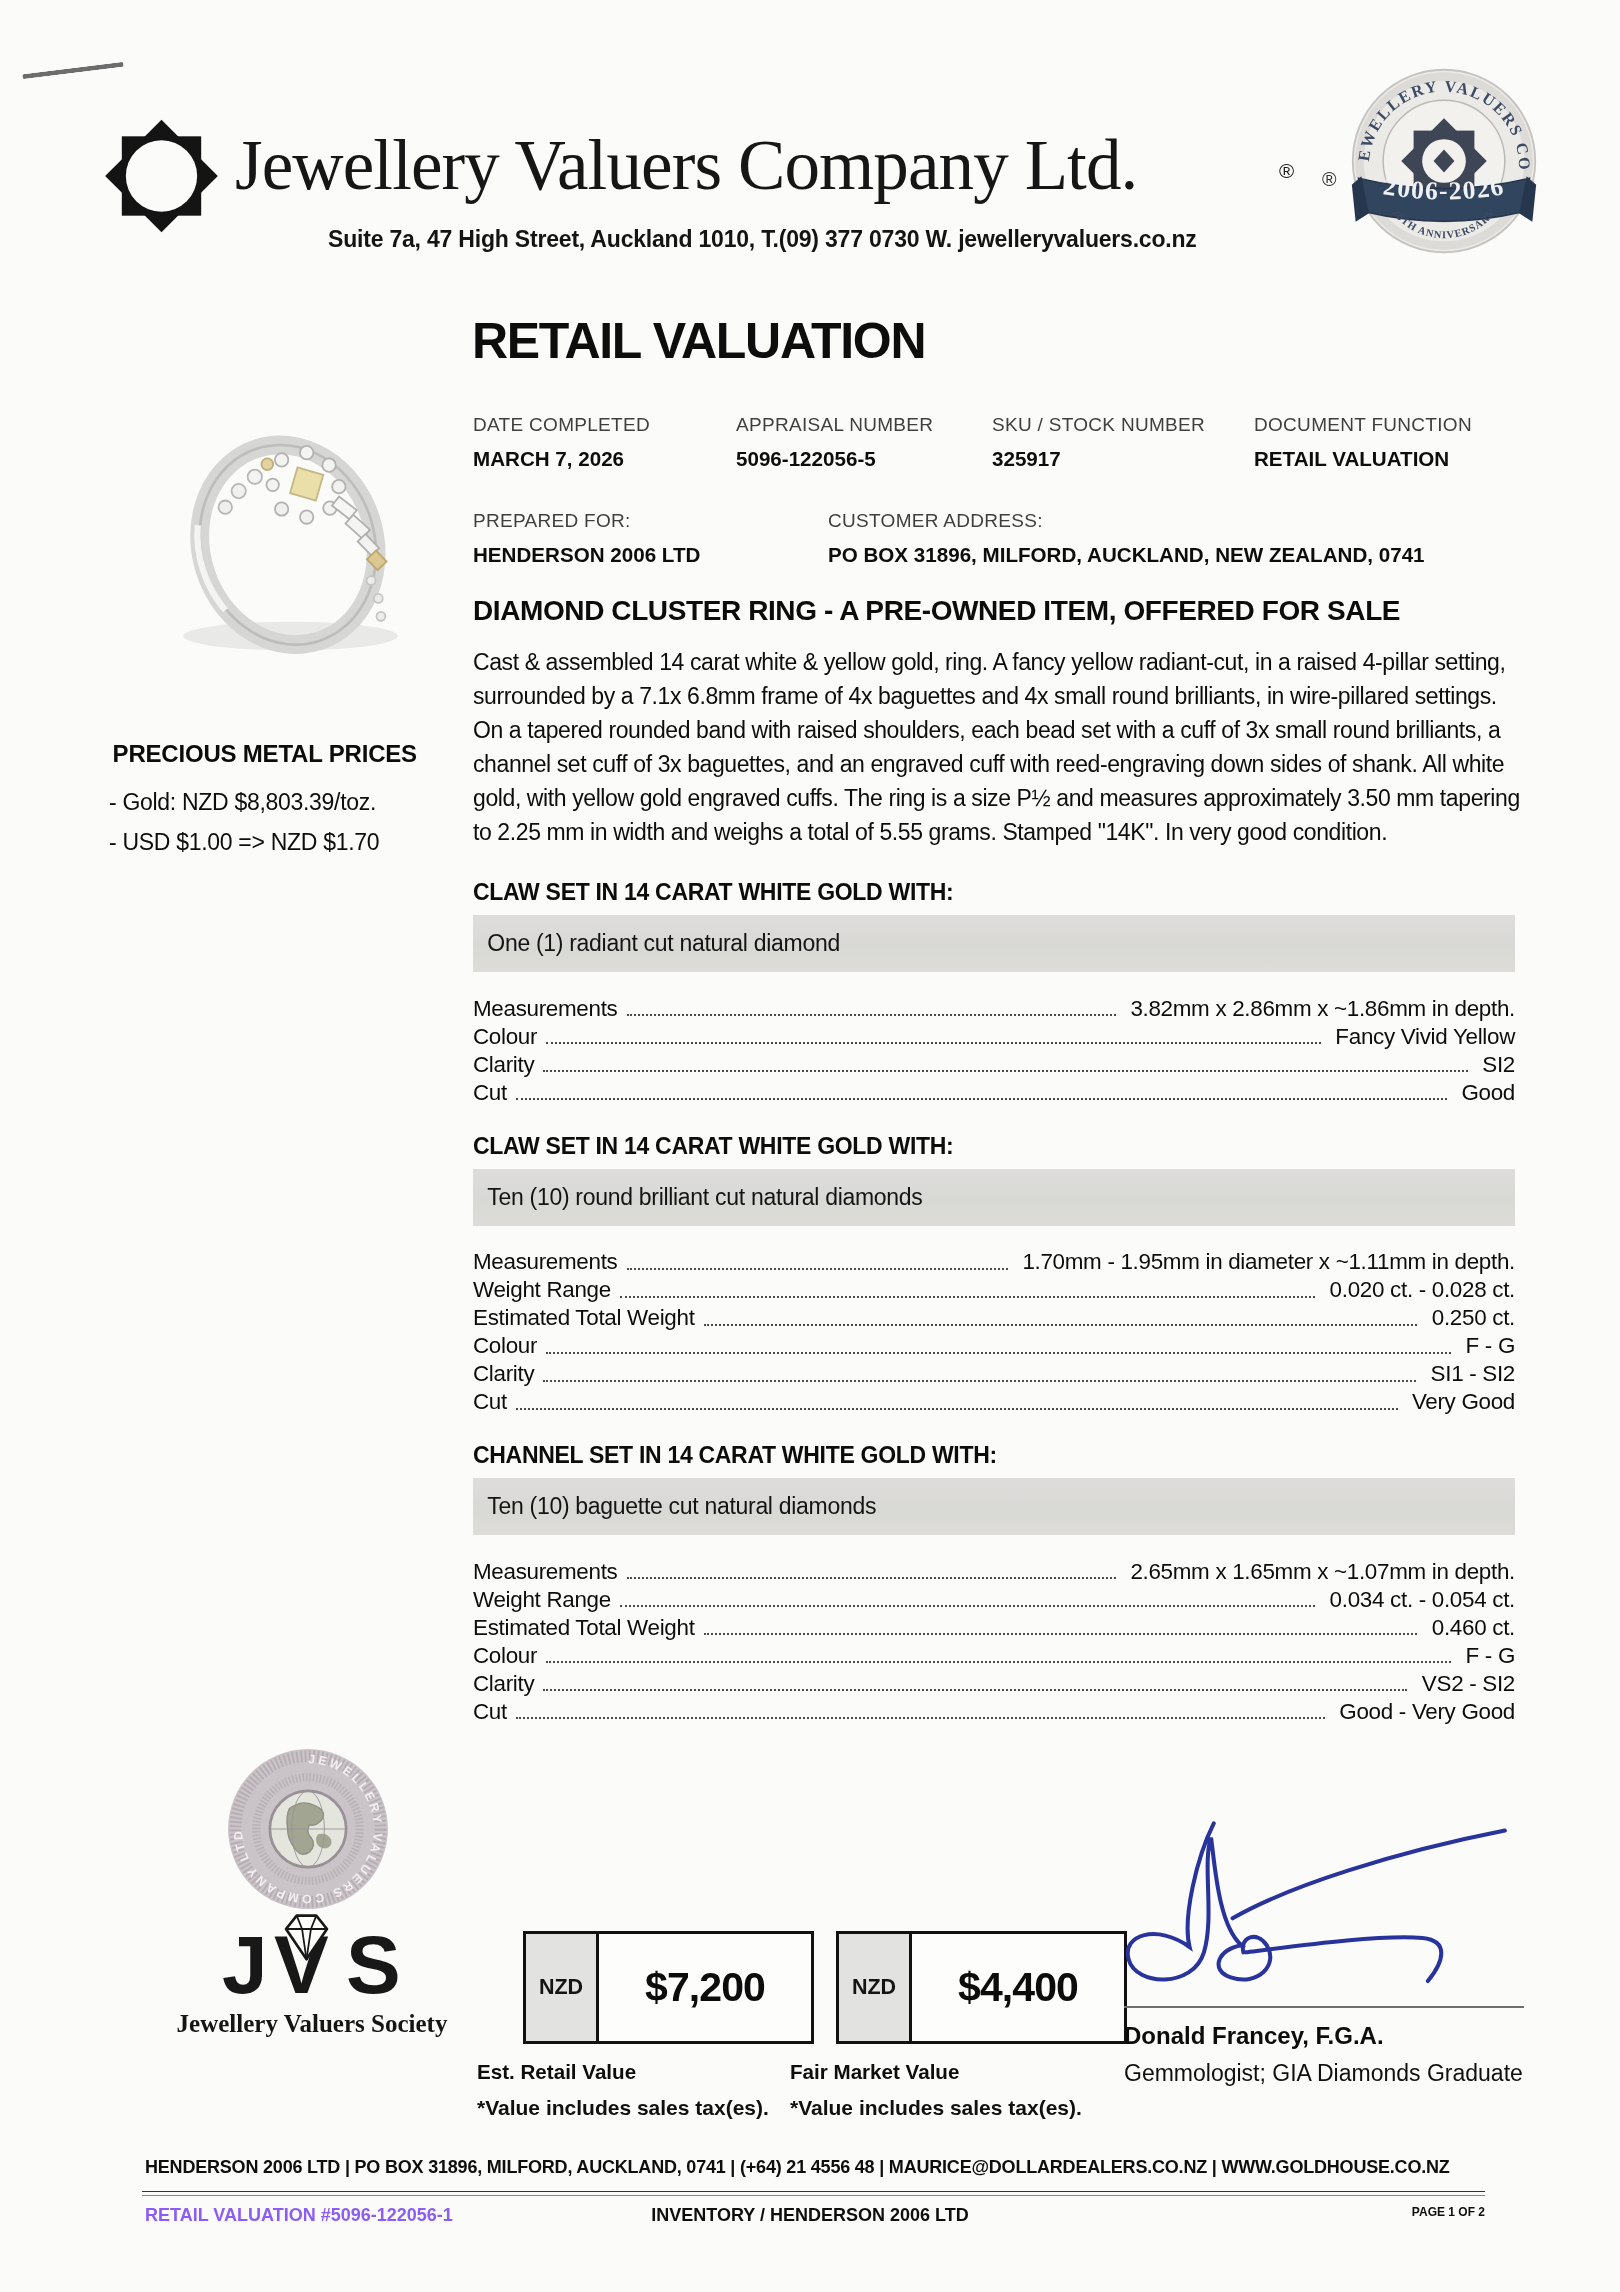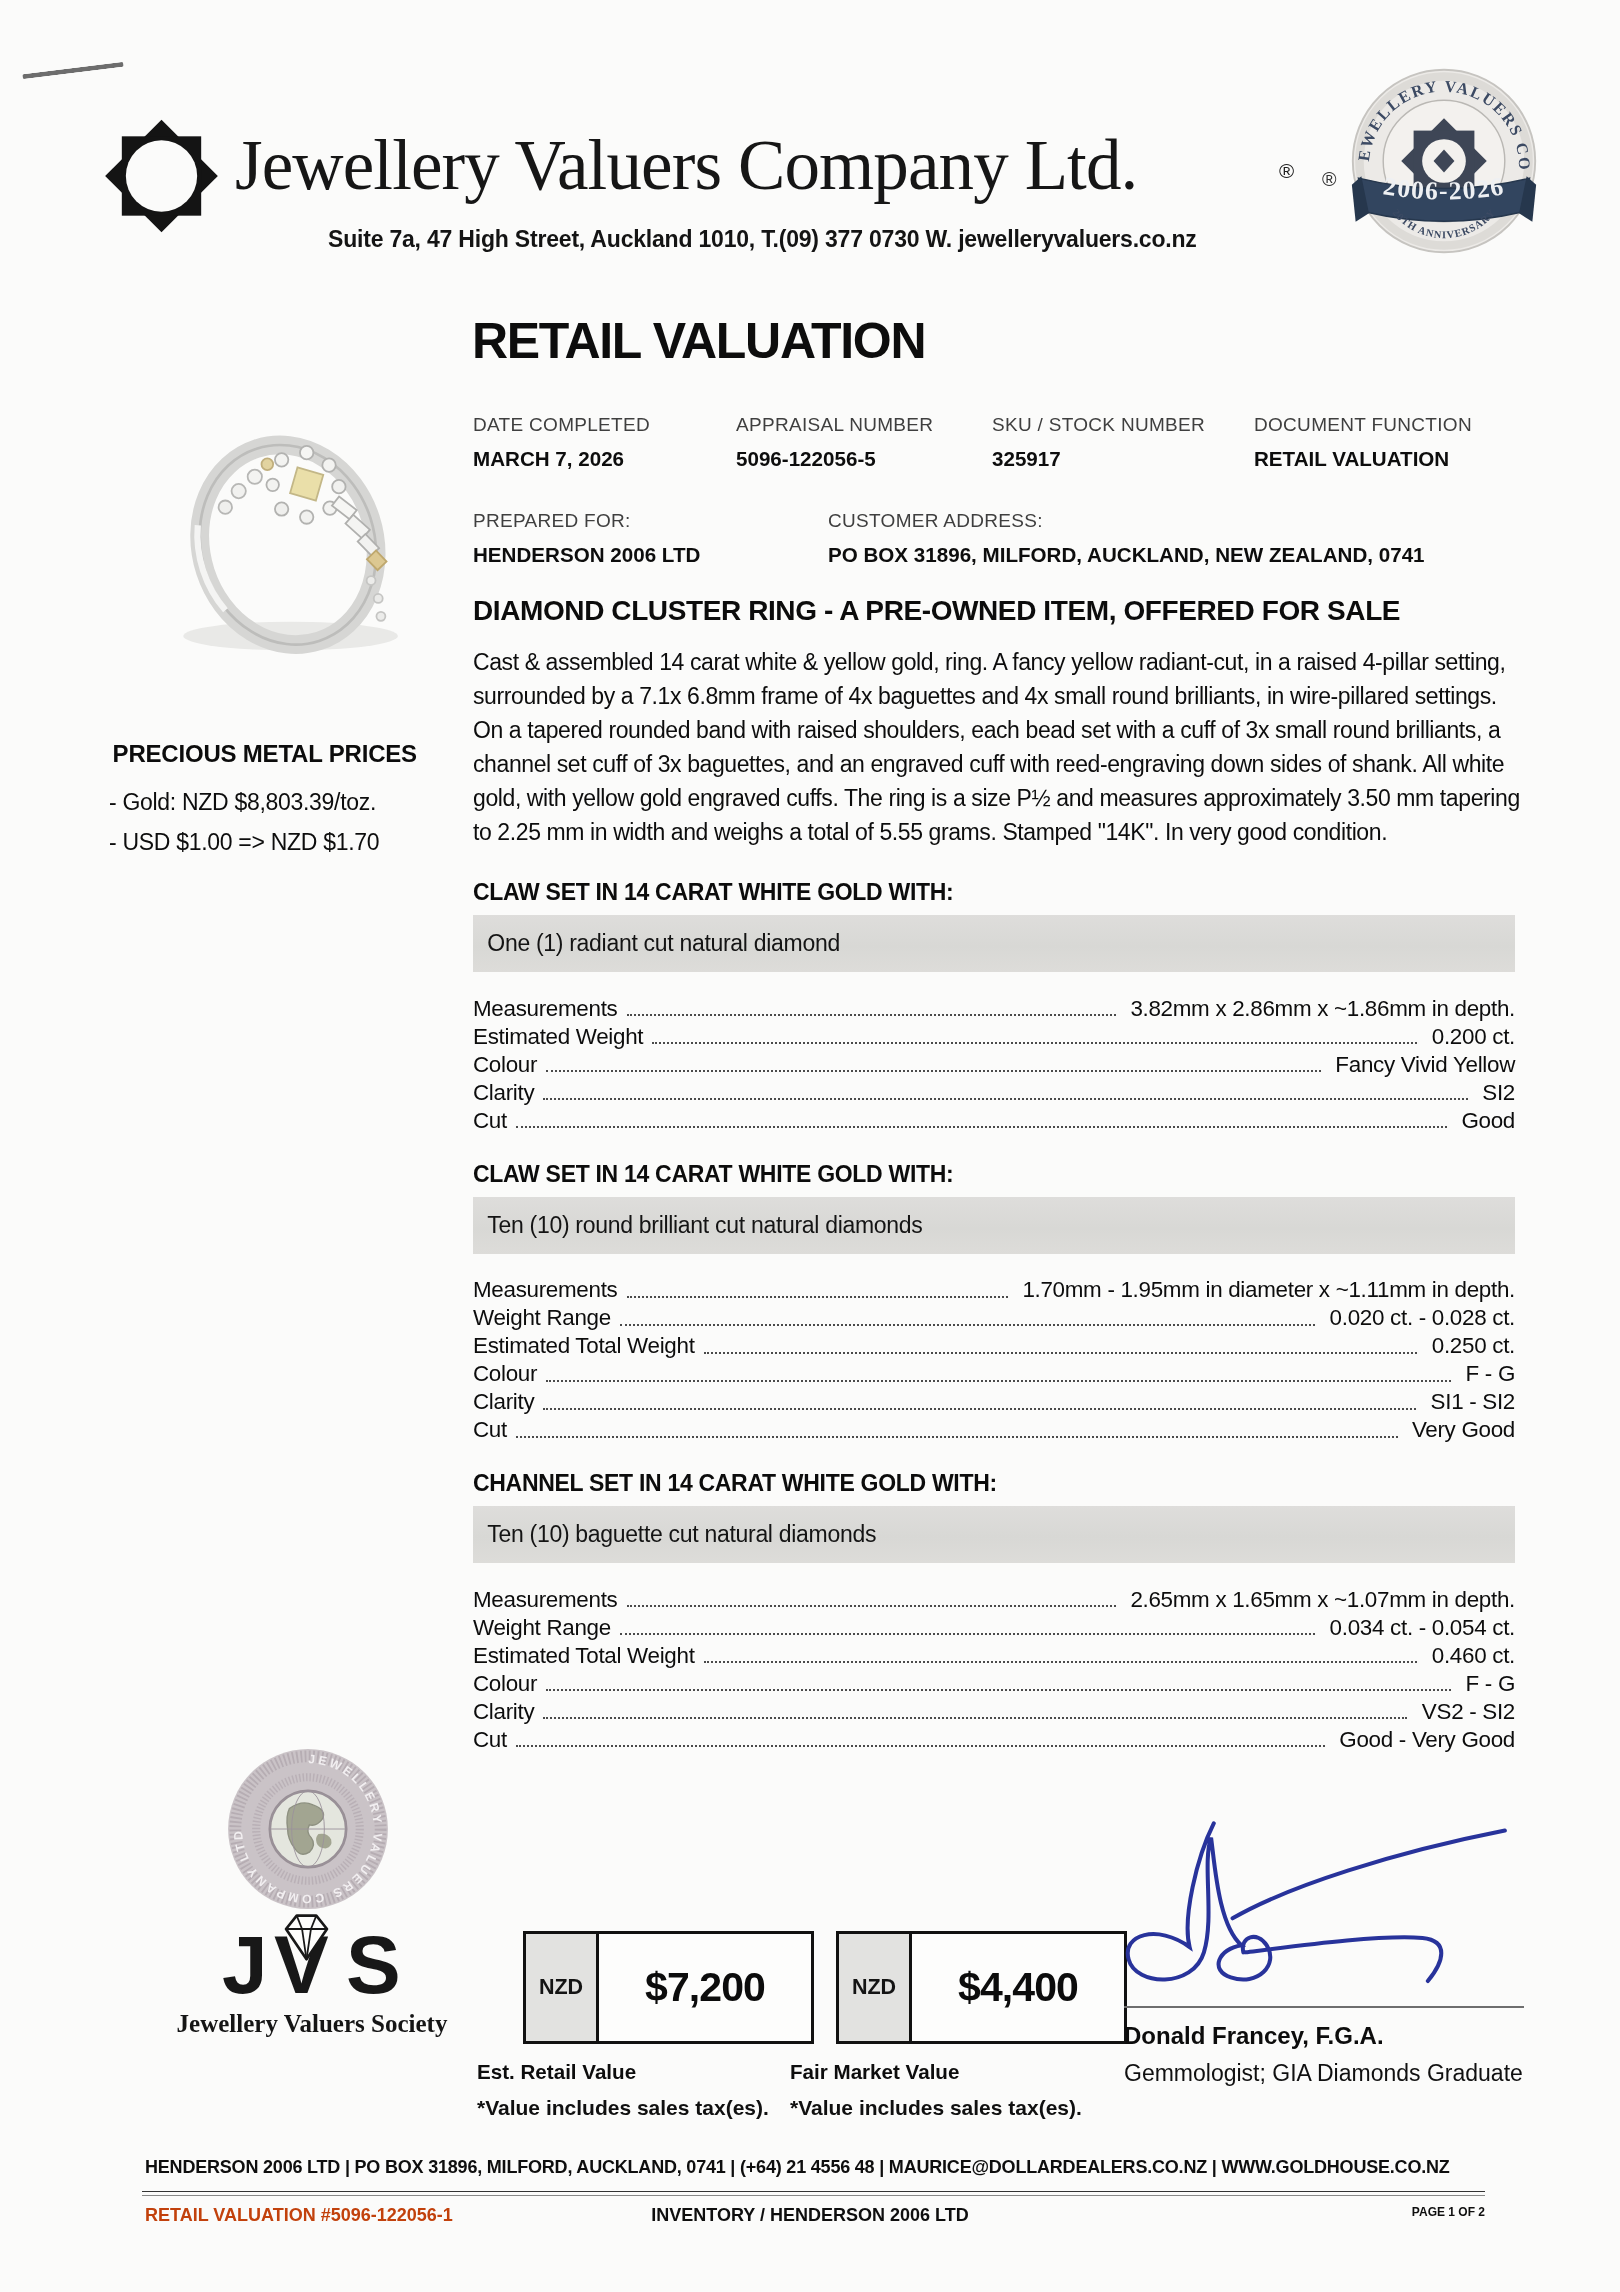--- a/index.html
+++ b/index.html
@@ -61,21 +61,21 @@
   .vb-note{top:2096px;font-size:21px;font-weight:700;color:#101010;}
   #note-0{left:477px;} #note-1{left:790px;}
   
   #signature{left:1100px;top:1809px;}
   #sig-line{left:1124px;top:2006px;width:400px;height:0;border-top:2.2px solid #6e6e6e;}
   #sig-name{left:1124px;top:2022px;font-size:24px;font-weight:800;color:#0c0c0c;}
   #sig-title{left:1124px;top:2060px;font-size:23px;color:#101010;}
   
   #contact-line{left:145px;top:2157px;font-size:18px;font-weight:700;letter-spacing:-0.2px;color:#0e0e0e;white-space:nowrap;}
   #footer-rule{left:142px;top:2191px;width:1343px;height:2.7px;border-top:1.8px solid #333;border-bottom:0.9px solid #888;}
-  #footer-left{left:145px;top:2205px;font-size:18px;font-weight:700;color:#c2410c;}
+  #footer-left{left:145px;top:2205px;font-size:18px;font-weight:700;color:#8b5cf6;}
   #footer-center{left:0;right:0;top:2205px;text-align:center;font-size:18px;font-weight:700;color:#0e0e0e;}
   #footer-right{right:135px;top:2205px;font-size:12px;font-weight:700;color:#0e0e0e;margin-left:48px;}
 </style>
 </head>
 <body>
 
 <div class="abs" id="pen-mark"></div>
 
 <svg class="abs" id="logo-star" width="115" height="120" viewBox="0 0 100 100">
   <polygon points="50,1 99,50 50,99 1,50" fill="#141414"></polygon>
@@ -191,25 +191,20 @@
     <div class="sec-banner">
       <span class="banner-text">One (1) radiant cut natural diamond</span>
     </div>
     <div class="sec-rows">
   <div class="spec-row">
     <span class="spec-label">Measurements</span>
     <span class="spec-dots"></span>
     <span class="spec-value">3.82mm x 2.86mm x ~1.86mm in depth.</span>
   </div>
 
-  <div class="spec-row">
-    <span class="spec-label">Estimated Weight</span>
-    <span class="spec-dots"></span>
-    <span class="spec-value">0.200 ct.</span>
-  </div>
 
   <div class="spec-row">
     <span class="spec-label">Colour</span>
     <span class="spec-dots"></span>
     <span class="spec-value">Fancy Vivid  Yellow</span>
   </div>
 
   <div class="spec-row">
     <span class="spec-label">Clarity</span>
     <span class="spec-dots"></span>

